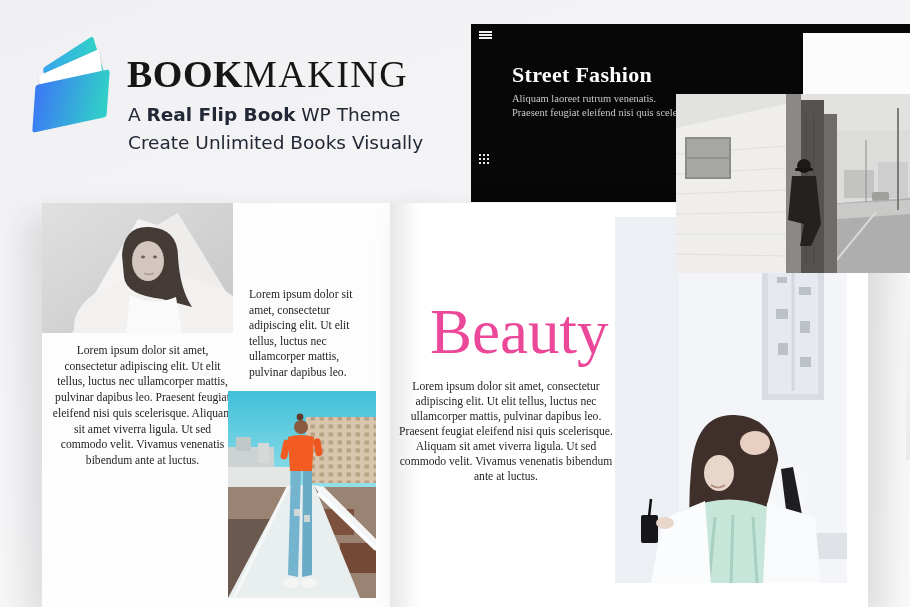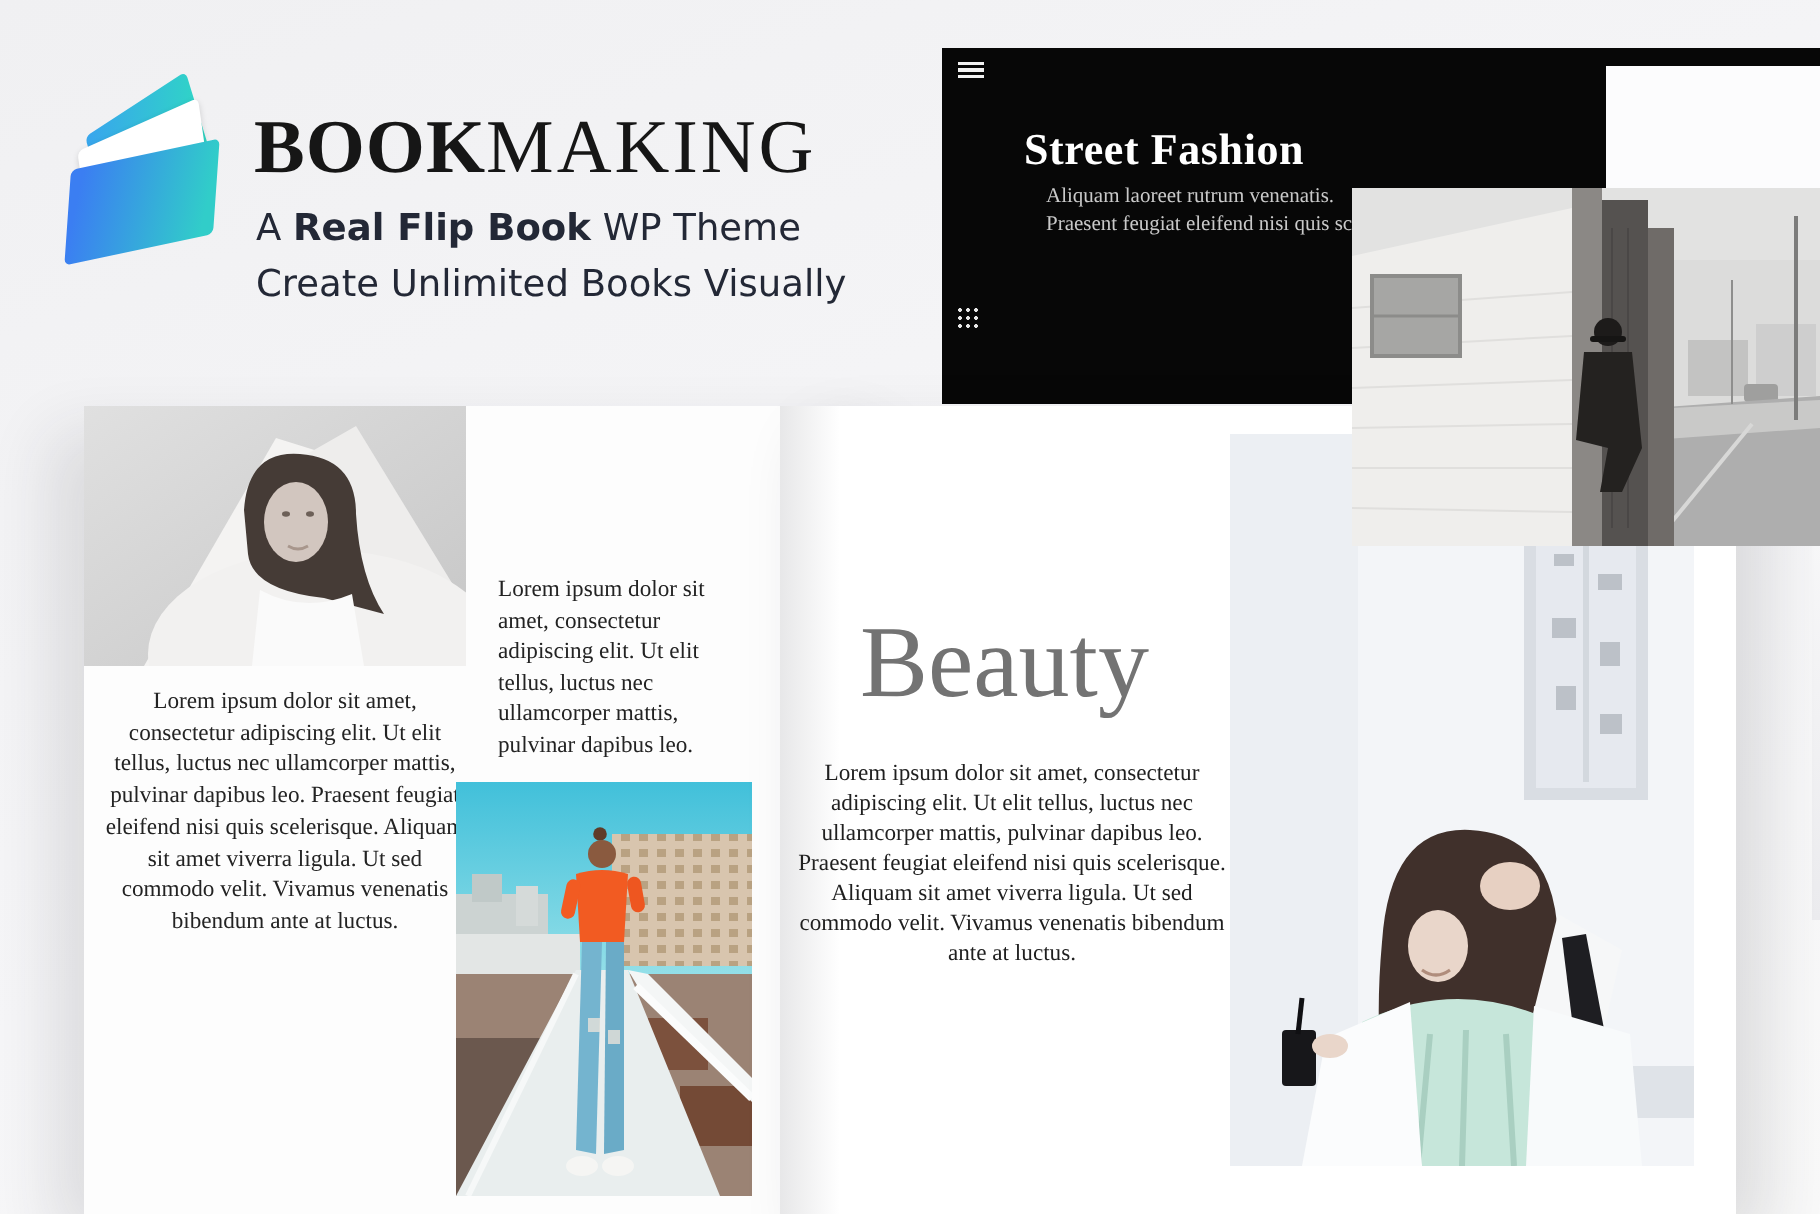--- a/index.html
+++ b/index.html
@@ -27,21 +27,21 @@
   .tagline { left:128px; top:101px; font-family:"DejaVu Sans",sans-serif; font-size:18.5px;
              line-height:27.5px; color:#232836; }
   .tagline b { font-weight:700; }
 
   
   .street-panel { left:471px; top:24px; width:439px; height:178px; background:#070707; z-index:4; }
   .hamburger { left:8px; top:7px; width:13px; height:8px;
                background:repeating-linear-gradient(#f2f2f2 0 1.6px, transparent 1.6px 3.2px); }
   .sf-title { left:41px; top:38px; font-family:"Liberation Serif",serif; font-weight:700;
               font-size:22px; color:#ffffff; letter-spacing:.3px;text-align:right; }
-  .sf-lines { left:52px; top:68px; font-family:"Liberation Serif",serif; font-size:10.5px;
+  .sf-lines { left:41px; top:68px; font-family:"Liberation Serif",serif; font-size:10.5px;
               line-height:13.5px; color:#c9c9c9; }
   .grid-icon { left:7px; top:129px; width:12px; height:12px;
                background-image:radial-gradient(circle,#e8e8e8 34%,transparent 38%);
                background-size:4px 4px; }
 
   
   .corner-page { left:803px; top:33px; width:107px; height:205px; background:#fcfcfd; z-index:5; }
 
   
   .street-photo { left:676px; top:94px; width:234px; height:179px; z-index:7; }
@@ -62,22 +62,22 @@
           font-family:"Liberation Serif",serif; font-size:11.6px; line-height:15.7px; color:#232323; }
   .col2 { left:207px; top:84px; width:125px;
           font-family:"Liberation Serif",serif; font-size:11.6px; line-height:15.5px; color:#232323; }
   .rooftop-photo { left:186px; top:188px; width:148px; height:207px; }
 
   
   .beauty-page { left:390px; top:203px; width:478px; height:404px; background:#ffffff; z-index:4;
                  box-shadow:16px 16px 32px rgba(40,40,50,.14); }
   .beauty-page::before { content:""; position:absolute; left:0; top:0; bottom:0; width:30px;
                  background:linear-gradient(90deg,rgba(60,60,70,.12),rgba(60,60,70,0)); }
-  .beauty-title { left:40px; top:96px; font-family:"Liberation Serif",serif; font-size:51px;
-                  line-height:66px; color:#737373; }
+  .beauty-title { left:40px; top:96px; font-family:"Liberation Serif",serif; font-size:63px;
+                  line-height:66px; color:#ec4899; }
   .beauty-body { left:5px; top:176px; width:222px; text-align:center;
                  font-family:"Liberation Serif",serif; font-size:11.6px; line-height:15px; color:#1f1f1f; }
   .beauty-photo { left:225px; top:14px; width:232px; height:366px; }
 
   svg { display:block; }
 </style>
 </head>
 <body>
 
 <div id="stage">

